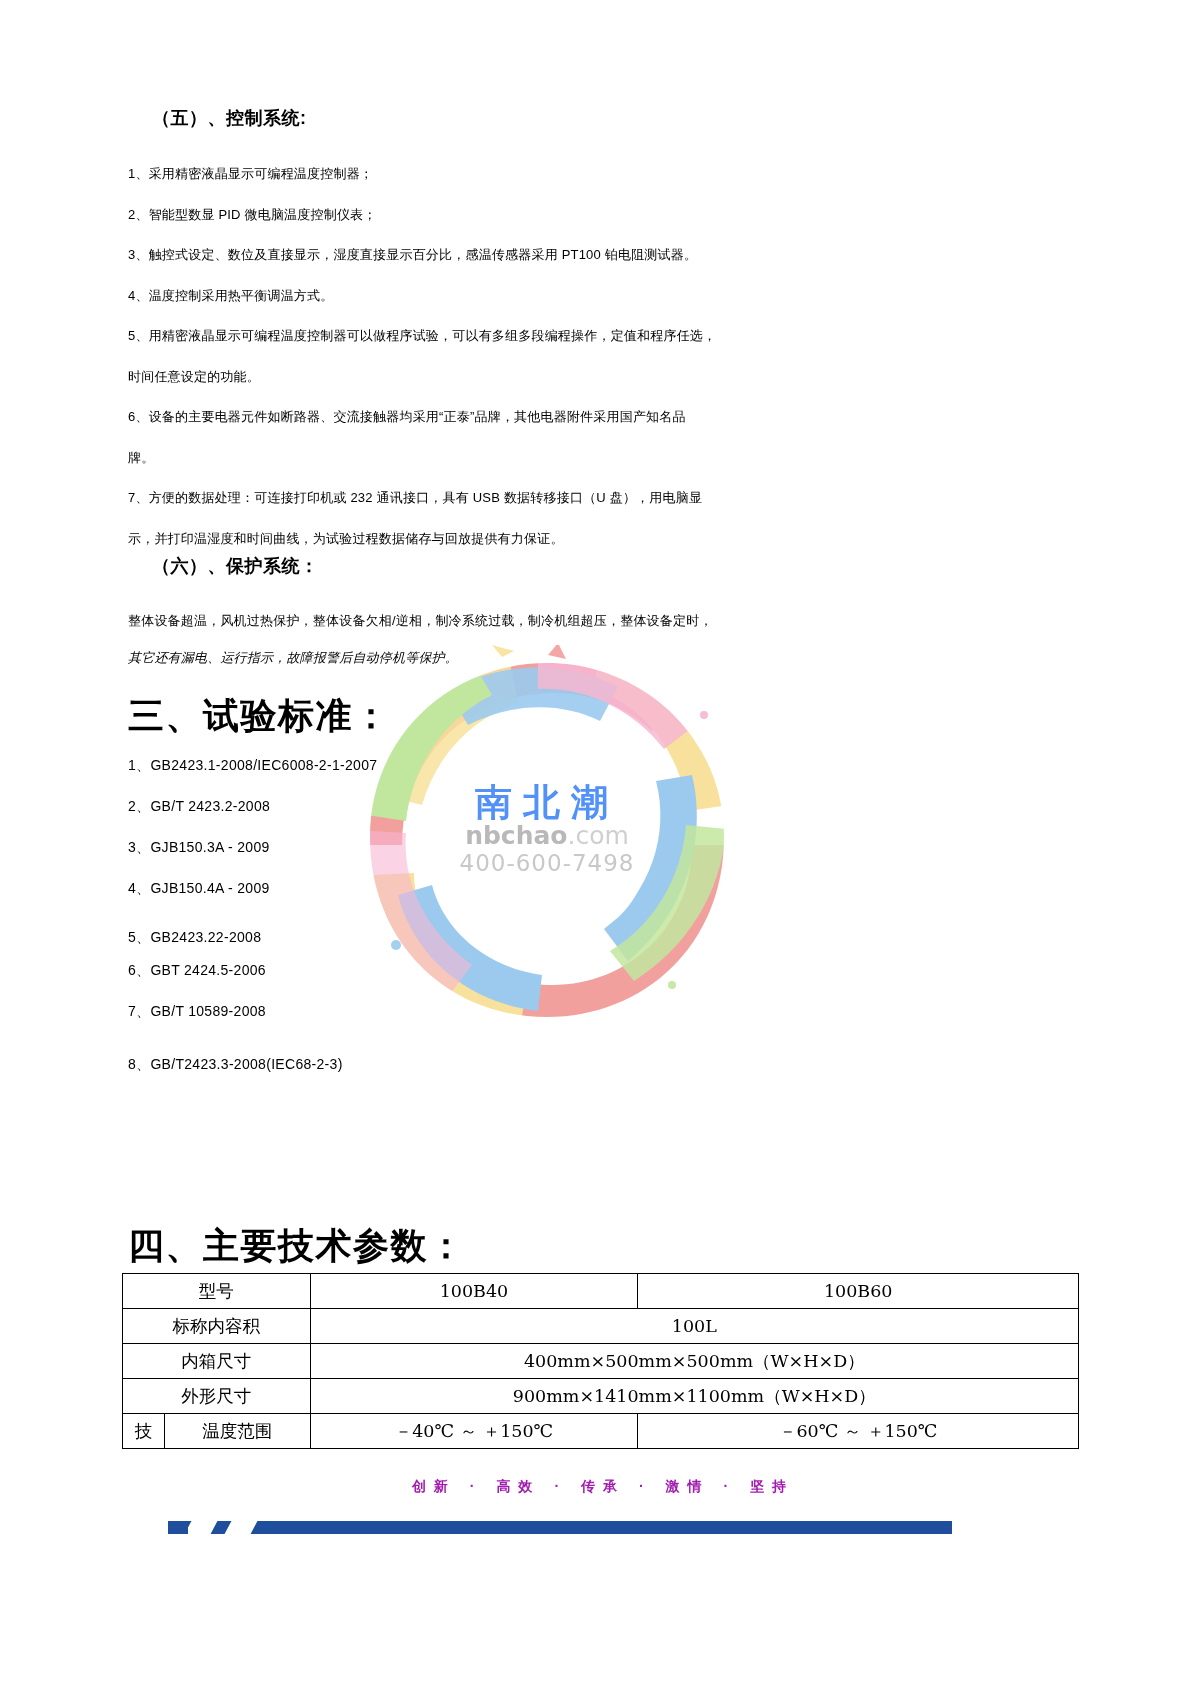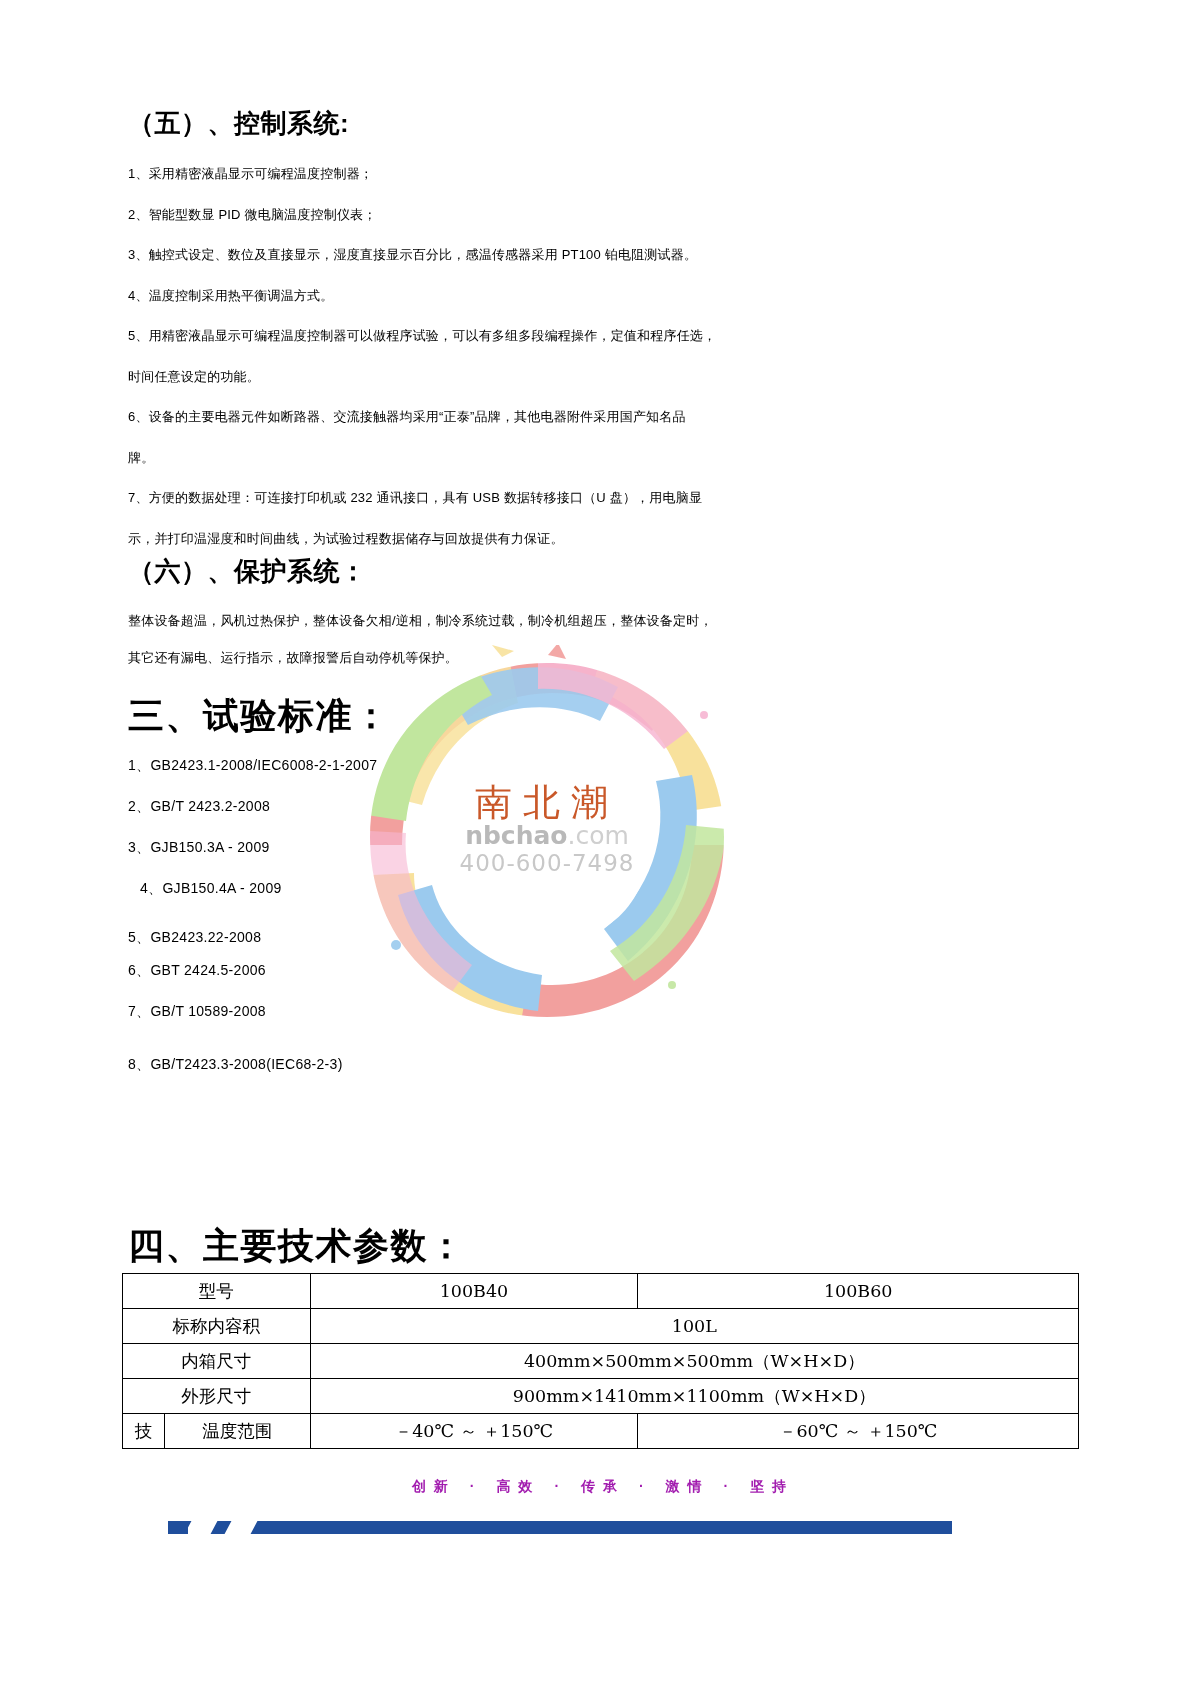--- a/index.html
+++ b/index.html
@@ -35,23 +35,23 @@
     position: absolute;
     left: 0;
     top: 139px;
     width: 390px;
     text-align: center;
     line-height: 1.0;
   }
   .wm-cn {
     font-family: "DejaVu Serif", "Liberation Serif", serif;
     font-size: 37px;
-    font-weight: 400;
+    font-weight: 700;
     letter-spacing: 11px;
-    color: #c2410c;
+    color: #3b82f6;
     opacity: .88;
   }
   .wm-site {
     font-family: "DejaVu Sans", sans-serif;
     font-size: 25px;
     font-weight: 700;
     color: #b9b9b9;
     letter-spacing: 0px;
     margin-top: 2px;
   }
@@ -66,24 +66,25 @@
 
   
   .content {
     position: absolute;
     left: 0; top: 0; right: 0; bottom: 0;
     z-index: 2;
   }
 
   .h-sub {
     position: absolute;
-    font-size: 26px;
+    font-size: 18px;
     font-weight: 700;
     letter-spacing: .5px;
     white-space: nowrap;
+    margin-left: 24px;
   }
   .h-main {
     position: absolute;
     font-size: 36px;
     font-weight: 700;
     letter-spacing: 1.5px;
     white-space: nowrap;
   }
   .para {
     position: absolute;
@@ -239,28 +240,28 @@
     <div class="para" style="left:128px; top:275px;">4、温度控制采用热平衡调温方式。</div>
     <div class="para" style="left:128px; top:315px;">5、用精密液晶显示可编程温度控制器可以做程序试验，可以有多组多段编程操作，定值和程序任选，</div>
     <div class="para" style="left:128px; top:356px;">时间任意设定的功能。</div>
     <div class="para" style="left:128px; top:396px;">6、设备的主要电器元件如断路器、交流接触器均采用“正泰”品牌，其他电器附件采用国产知名品</div>
     <div class="para" style="left:128px; top:437px;">牌。</div>
     <div class="para" style="left:128px; top:477px;">7、方便的数据处理：可连接打印机或 232 通讯接口，具有 USB 数据转移接口（U 盘），用电脑显</div>
     <div class="para" style="left:128px; top:518px;">示，并打印温湿度和时间曲线，为试验过程数据储存与回放提供有力保证。</div>
 
     <div class="h-sub" style="left:128px; top:554px;">（六）、保护系统：</div>
     <div class="para" style="left:128px; top:600px;">整体设备超温，风机过热保护，整体设备欠相/逆相，制冷系统过载，制冷机组超压，整体设备定时，</div>
-    <div class="para" style="left:128px; top:637px;">其它还有漏电、运行指示，故障报警后自动停机等保护。</div>
+    <div class="para" style="left:128px; top:637px;font-style:italic;">其它还有漏电、运行指示，故障报警后自动停机等保护。</div>
 
     <div class="h-main" style="left:128px; top:692px;">三、试验标准：</div>
 
     <div class="std-item" style="left:128px; top:757px;">1、GB2423.1-2008/IEC6008-2-1-2007</div>
     <div class="std-item" style="left:128px; top:798px;">2、GB/T 2423.2-2008</div>
     <div class="std-item" style="left:128px; top:839px;">3、GJB150.3A - 2009</div>
-    <div class="std-item" style="left:128px; top:880px;margin-left:12px;">4、GJB150.4A - 2009</div>
+    <div class="std-item" style="left:128px; top:880px;">4、GJB150.4A - 2009</div>
     <div class="std-item" style="left:128px; top:929px;">5、GB2423.22-2008</div>
     <div class="std-item" style="left:128px; top:962px;">6、GBT 2424.5-2006</div>
     <div class="std-item" style="left:128px; top:1003px;">7、GB/T 10589-2008</div>
     <div class="std-item" style="left:128px; top:1044px;margin-top:12px;">8、GB/T2423.3-2008(IEC68-2-3)</div>
 
     <div class="h-main" style="left:128px; top:1222px;">四、主要技术参数：</div>
 
     <table class="spec-table">
       <tbody>
         <tr>

